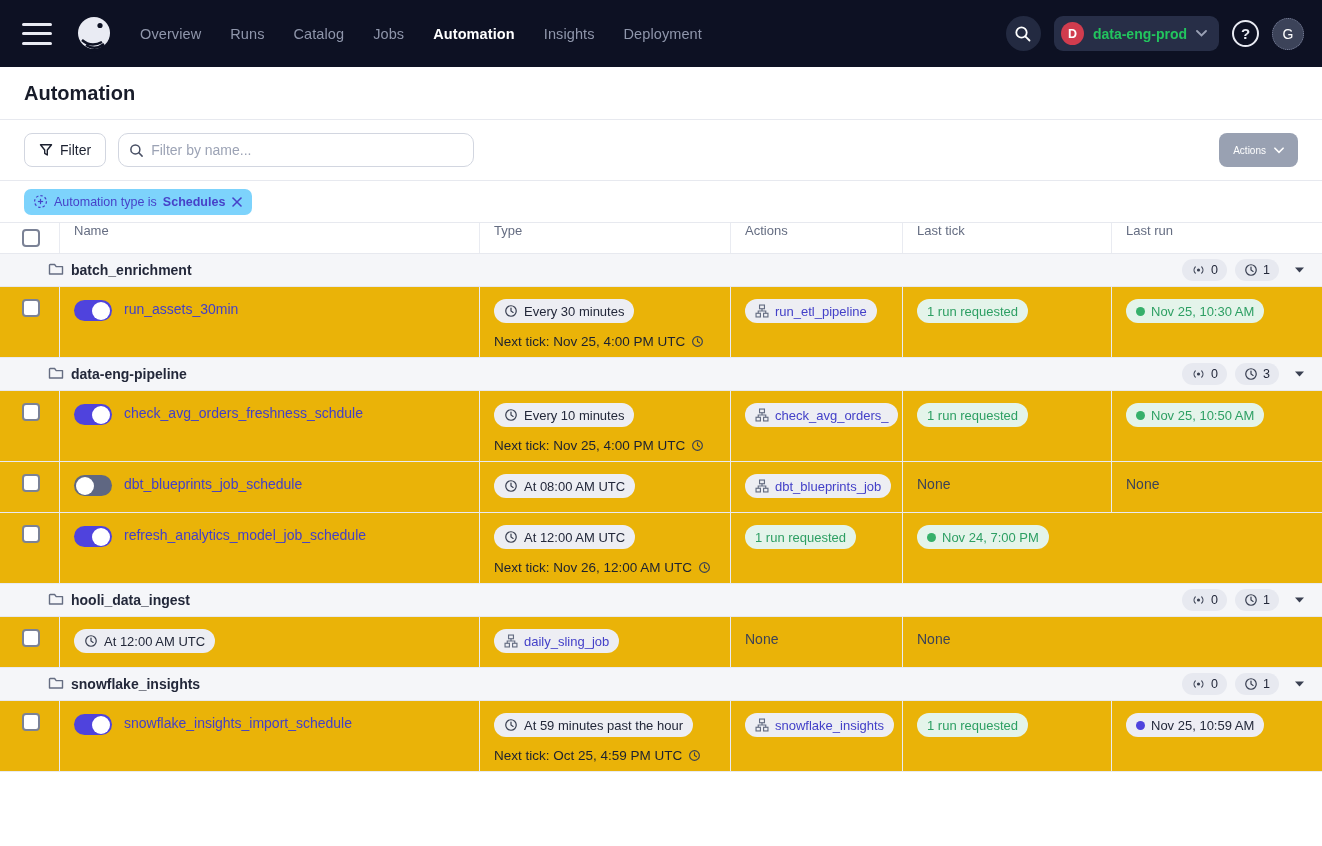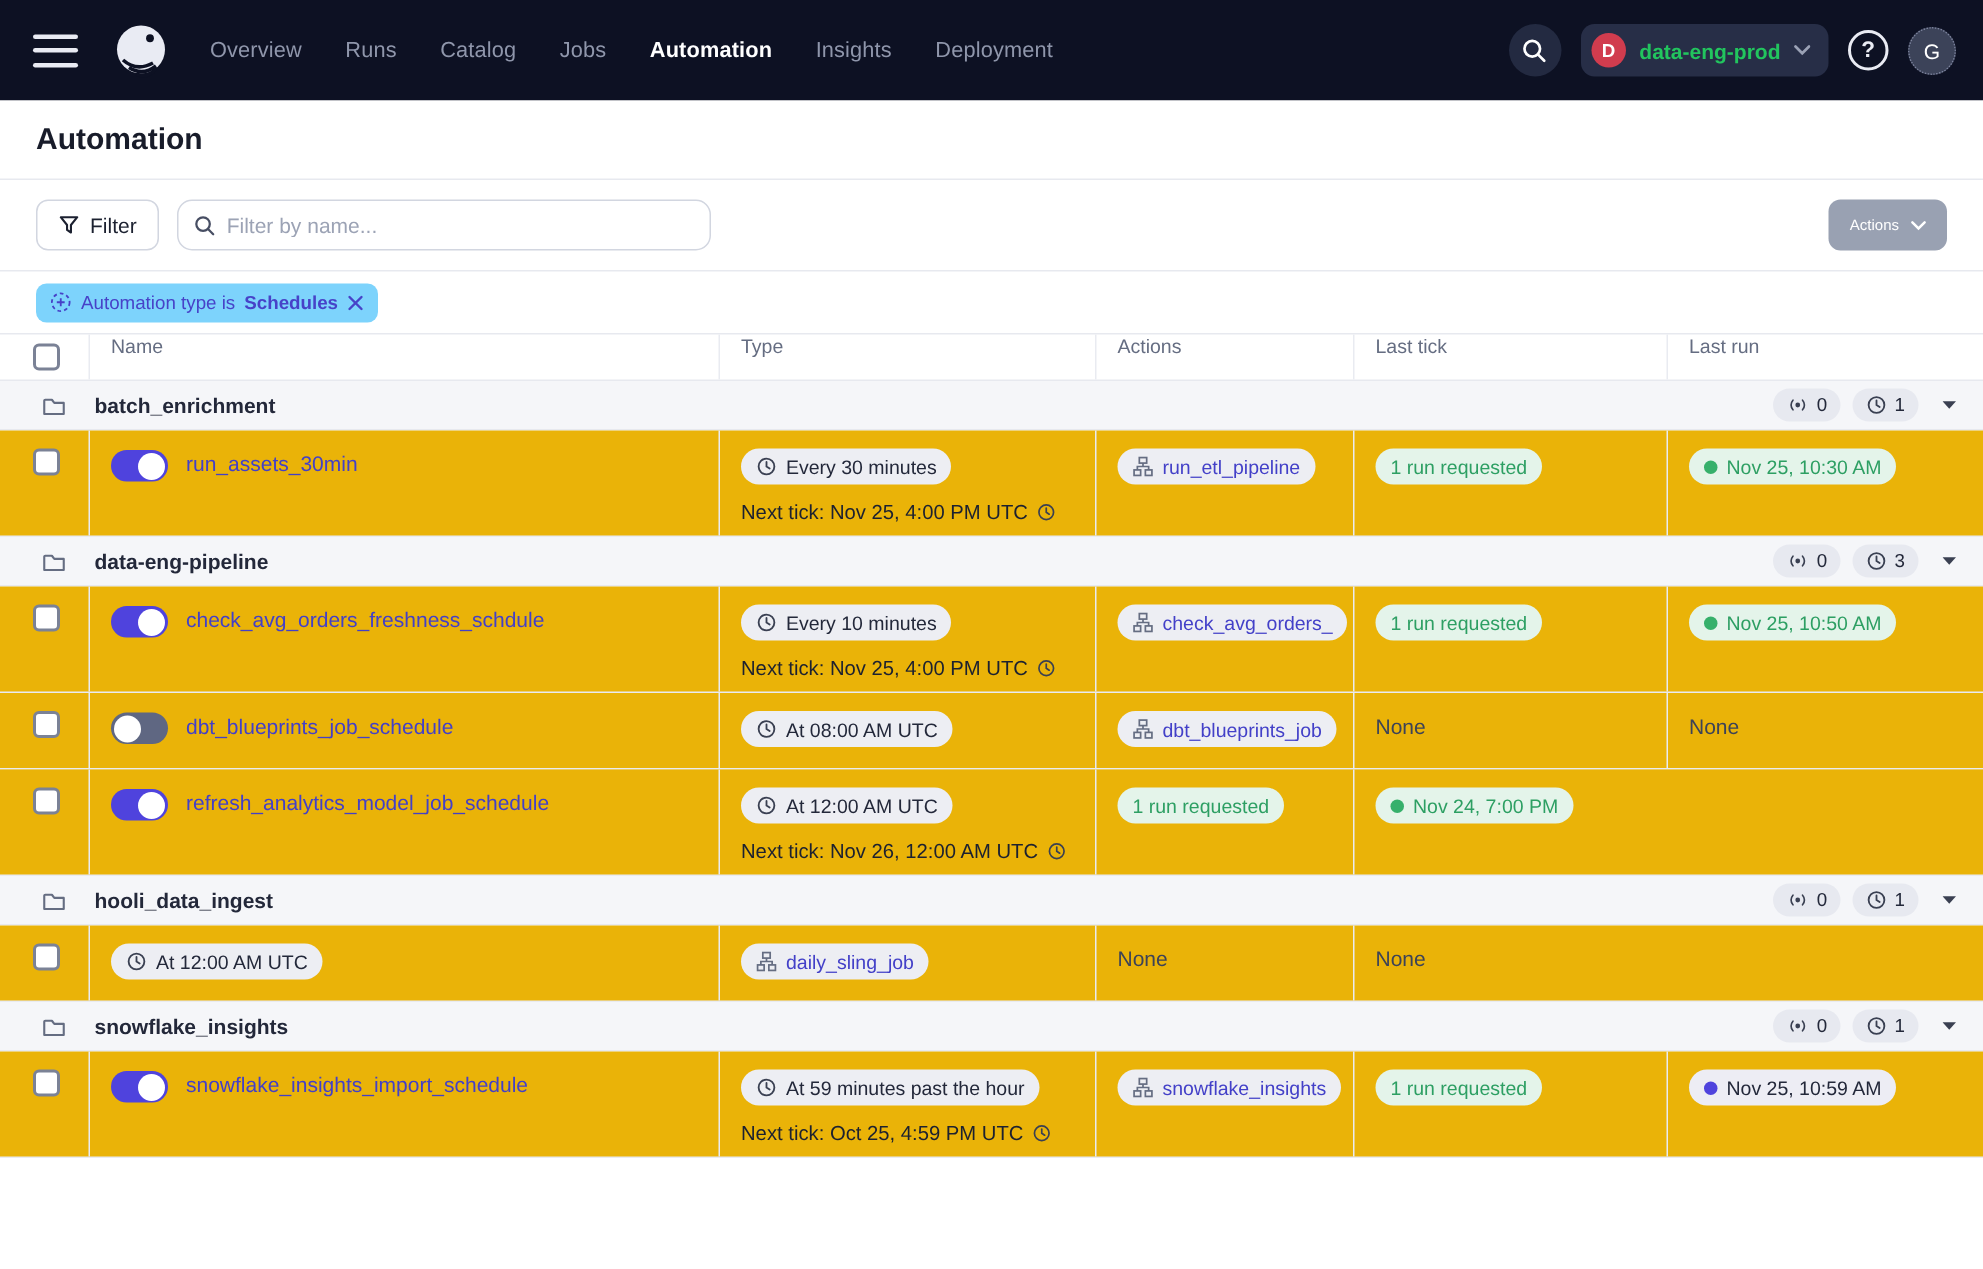--- a/index.html
+++ b/index.html
@@ -44,21 +44,21 @@
   .grid-row { display:grid; grid-template-columns:60px 420px 251px 172px 209px 210px; }
   .cell { border-right:1px solid #e9ebf1; padding:12px 12px 8px 14px; }
   .cell:last-child { border-right:none; }
   .thead { height:31px; border-bottom:1px solid #e7e9ef; }
   .thead .cell { padding:0 12px 0 14px; display:flex; align-items:flex-start; font-size:13px; color:#656d82; }
   .cb-cell { display:flex; align-items:flex-start; justify-content:flex-start; padding:12px 0 0 22px; }
   .thead .cb-cell { padding:0 0 0 22px; align-items:center; }
   .checkbox { width:18px; height:18px; border:2px solid #7b8296; border-radius:4px; background:#fff; cursor:pointer; flex:0 0 auto; }
 
   .group-row { height:33px; background:#f5f6f9; border-bottom:1px solid #e7e9ef; display:flex; align-items:center; padding:0 16px 0 28px; }
-  .group-left { display:flex; align-items:flex-end; gap:19px; }
+  .group-left { display:flex; align-items:flex-start; gap:7px;margin-left:20px; }
   .group-name { font-size:14px; font-weight:700; color:#23283a; }
   .group-right { margin-left:auto; display:flex; align-items:center; gap:8px; }
   .count-pill { height:22px; background:#e7e9f0; border-radius:12px; display:flex; align-items:center; gap:5px; padding:0 9px; font-size:12.5px; color:#23283a; }
   .caret-btn { margin-left:6px; cursor:pointer; display:flex; align-items:center; padding:2px; }
 
   .data-row { border-bottom:1px solid #e9ebf1; background:#eab308; }
   .data-row.h2 { height:71px; }
   .data-row.h1 { height:51px; }
 
   .name-cell { display:flex; align-items:flex-start; gap:12px; padding-top:12px; }

